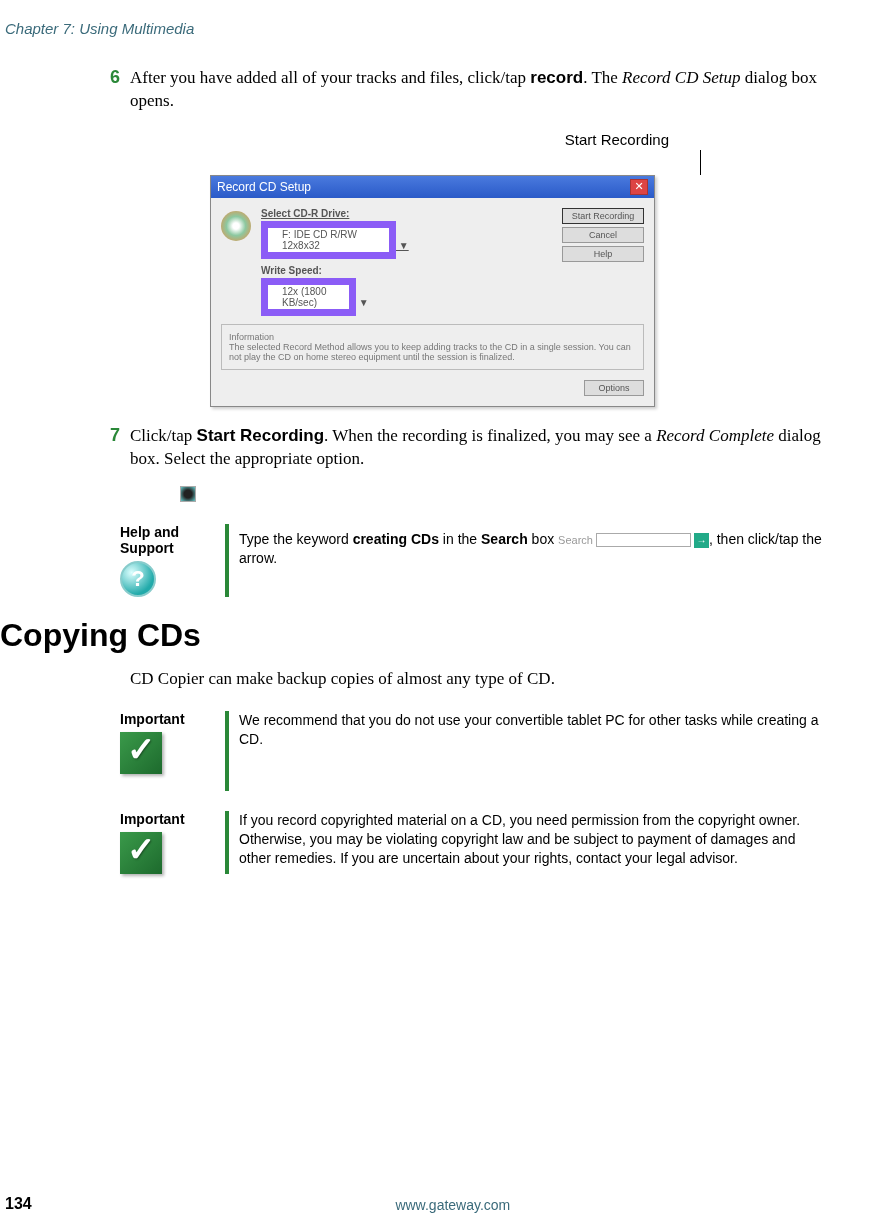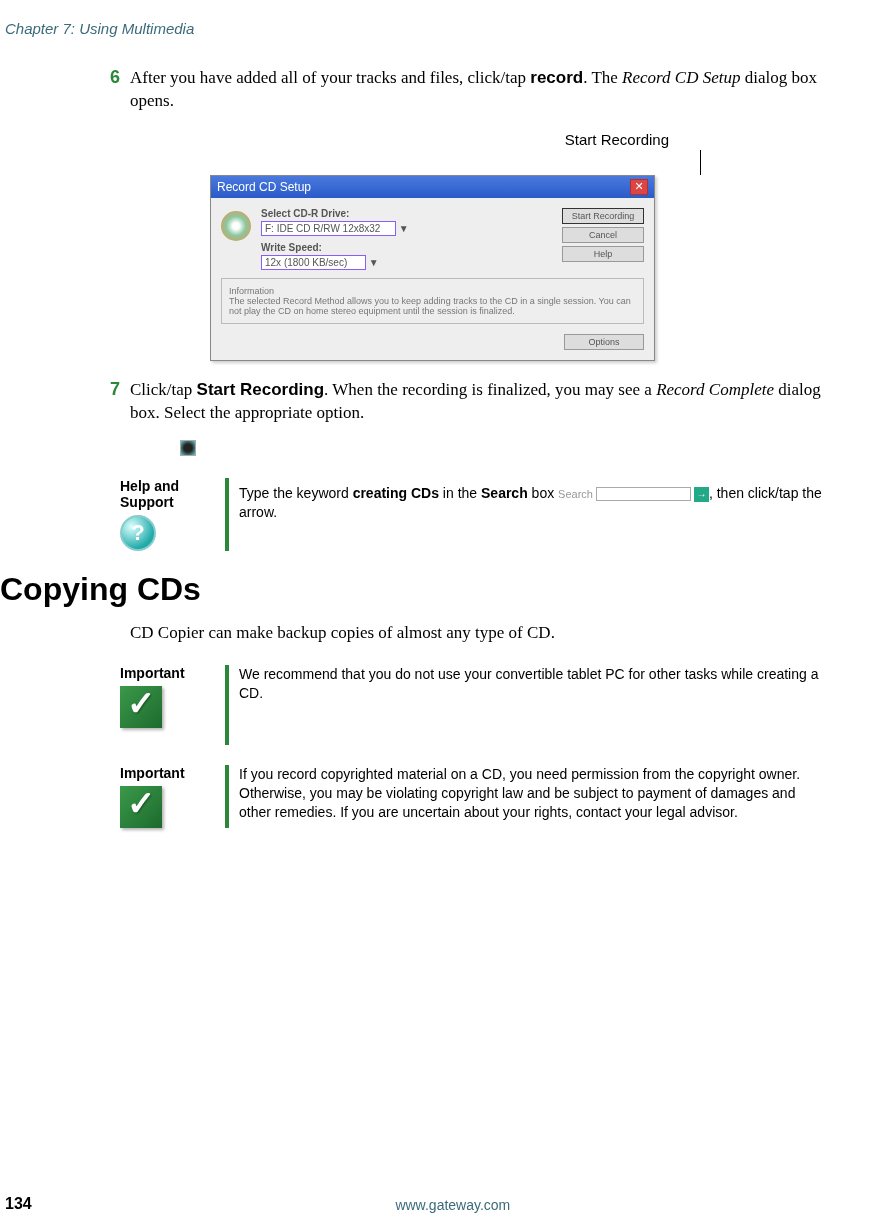--- a/index.html
+++ b/index.html
@@ -92,27 +92,27 @@
       width: 30px; height: 30px;
       border-radius: 50%;
       background: radial-gradient(circle, #fff 15%, #8cc8a0 45%, #cfa060 80%);
       flex-shrink: 0;
       margin-top:3px;
     }
     .dialog-fields { flex: 1; }
     .dlg-label { font-weight: bold; font-size: 10px; margin-bottom:2px; }
     .dlg-input {
       background: white;
-      border: 1px solid #8b5cf6;
-      padding: 1px 3px;
+      border: 7px solid #8b5cf6;
+      padding: 1px 14px;
       font-size: 10px;
       display: inline-block;
       width: 135px;
     }
-    .row { display: flex; gap:20px; margin-bottom:6px;}
+    .row { display: flex; gap:20px; margin-bottom:6px;text-decoration:underline;}
     .dlg-small { width: 25px; }
     .btn-stack { display: flex; flex-direction: column; gap:3px; width:82px;}
     .dlg-btn {
       background: #ddd;
       border: 1px solid #999;
       font-size: 9px;
       padding: 2px 2px;
       text-align: center;
     }
     .info-box {
@@ -254,35 +254,35 @@
         <div class="cd-icon"></div>
         <div class="dialog-fields">
           <div class="row">
             <div style="flex:1">
               <div class="dlg-label">Select CD-R Drive:</div>
               <span class="dlg-input">F: IDE CD R/RW 12x8x32</span> ▼
             </div>
           </div>
           <div>
             <div class="dlg-label">Write Speed:</div>
-            <span class="dlg-input" style="width:105px">12x (1800 KB/sec)</span> ▼
+            <span class="dlg-input" style="width:95px">12x (1800 KB/sec)</span> ▼
           </div>
         </div>
         <div class="btn-stack">
           <div class="dlg-btn" style="border:1px solid #333">Start Recording</div>
           <div class="dlg-btn">Cancel</div>
           <div class="dlg-btn">Help</div>
         </div>
       </div>
       <div class="info-box">
         <div>Information</div>
         <div>The selected Record Method allows you to keep adding tracks to the CD in a single session. You can not play the CD on home stereo equipment until the session is finalized.</div>
       </div>
       <div class="options-row">
-        <div class="dlg-btn" style="width:80px">Options</div>
+        <div class="dlg-btn" style="width:60px">Options</div>
       </div>
     </div>
   </div>
 
   <div class="step" style="margin-top:18px">
     <span class="step-num">7</span>
     <div class="step-body">
       <span>Click/tap </span><b>Start Recording</b><span>. When the recording is finalized, you may see a </span><em>Record Complete</em><span> dialog box. Select the appropriate option.</span>
     </div>
   </div>

